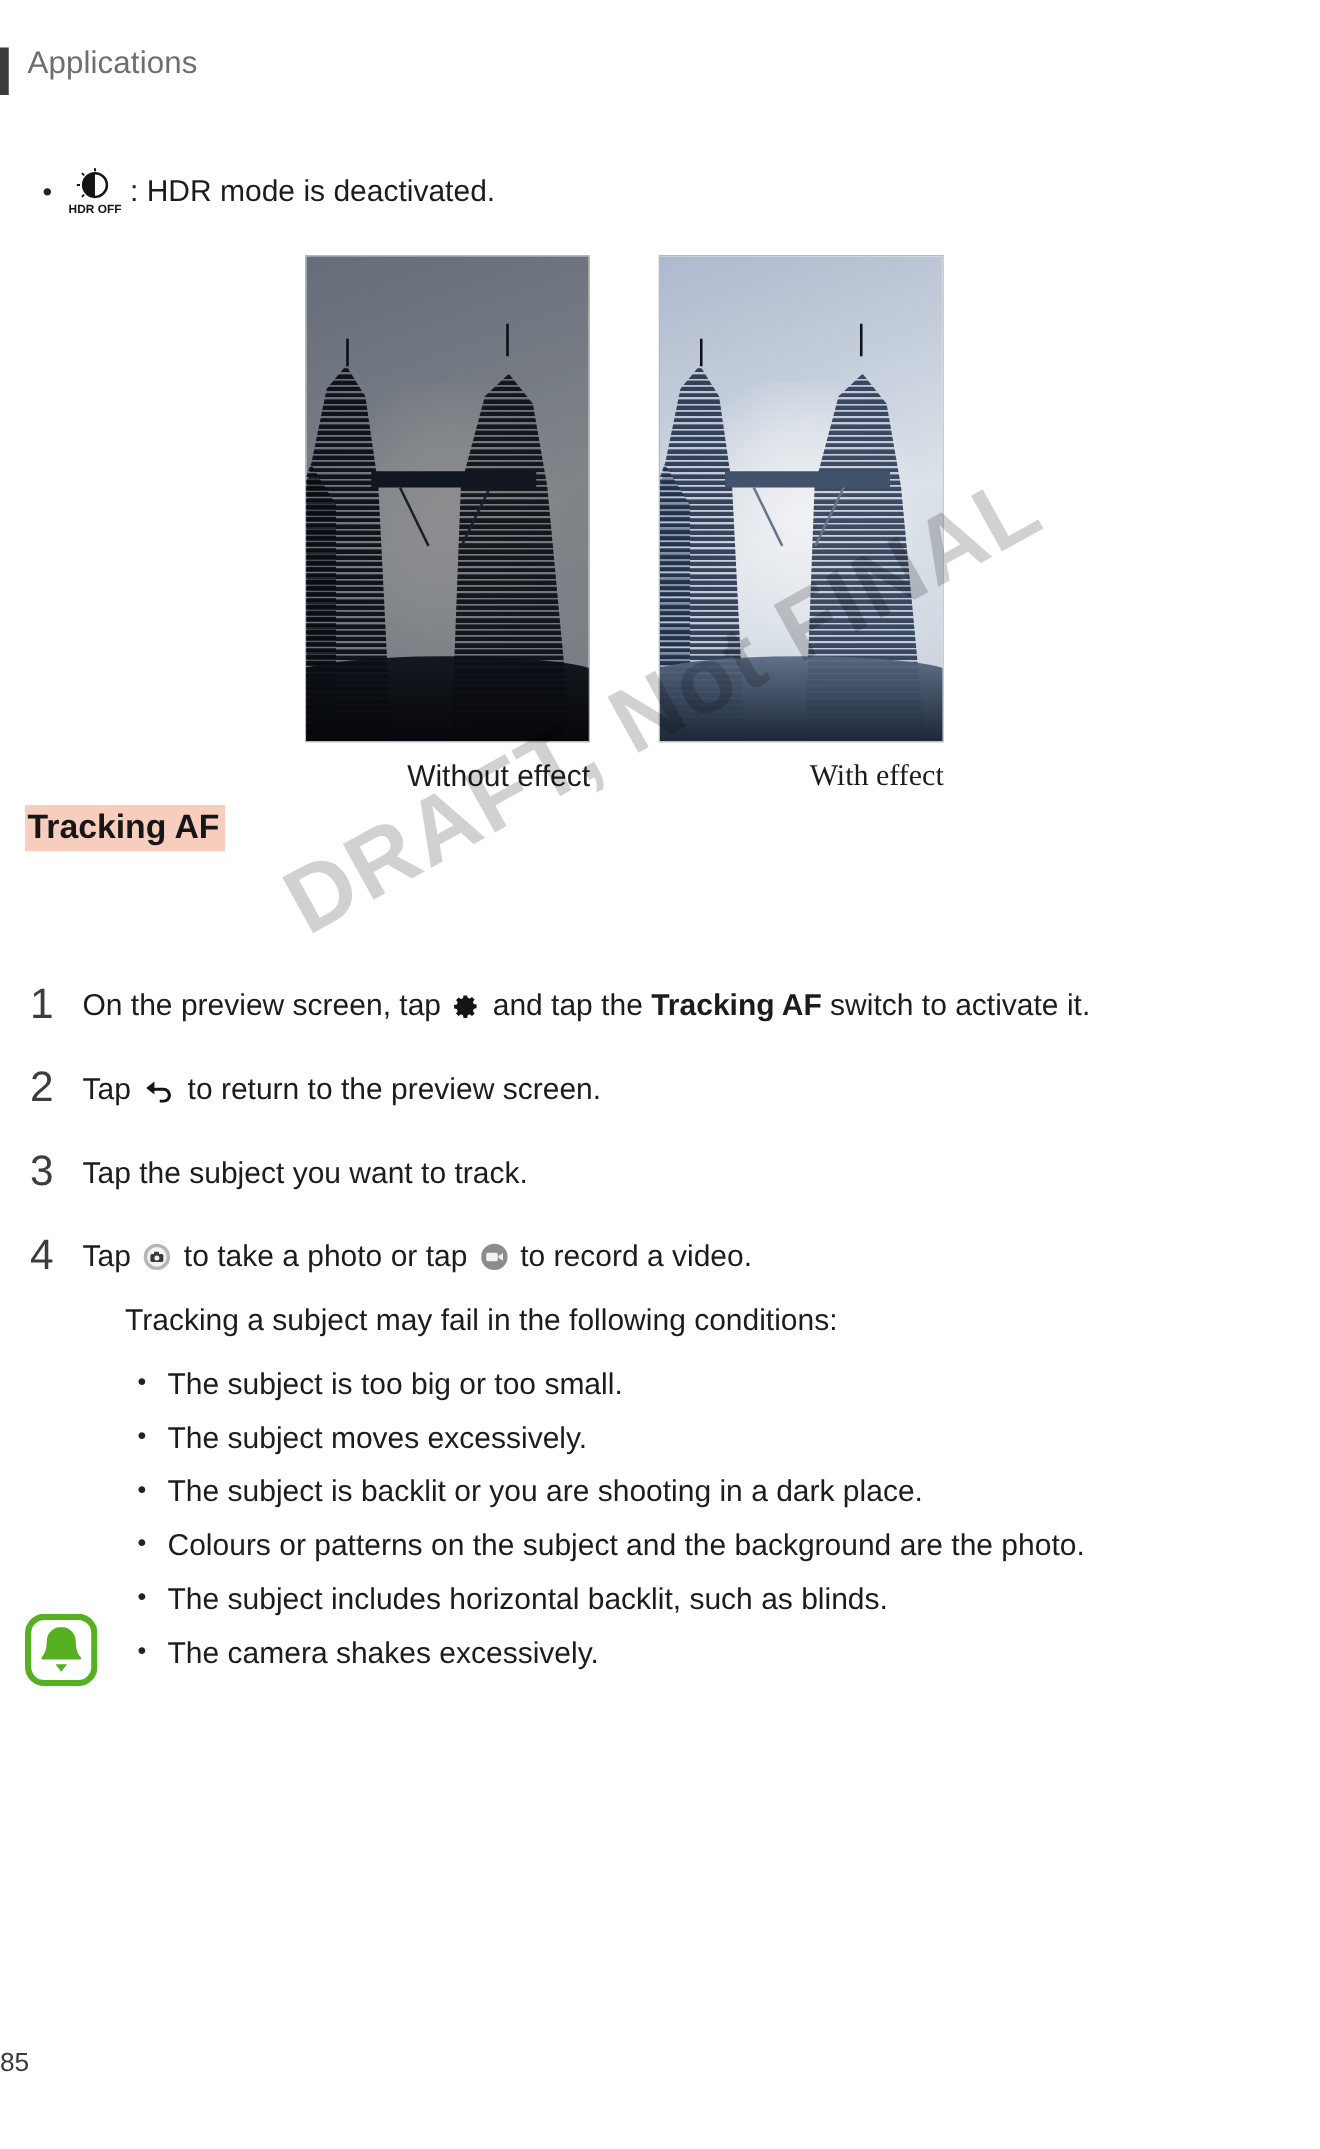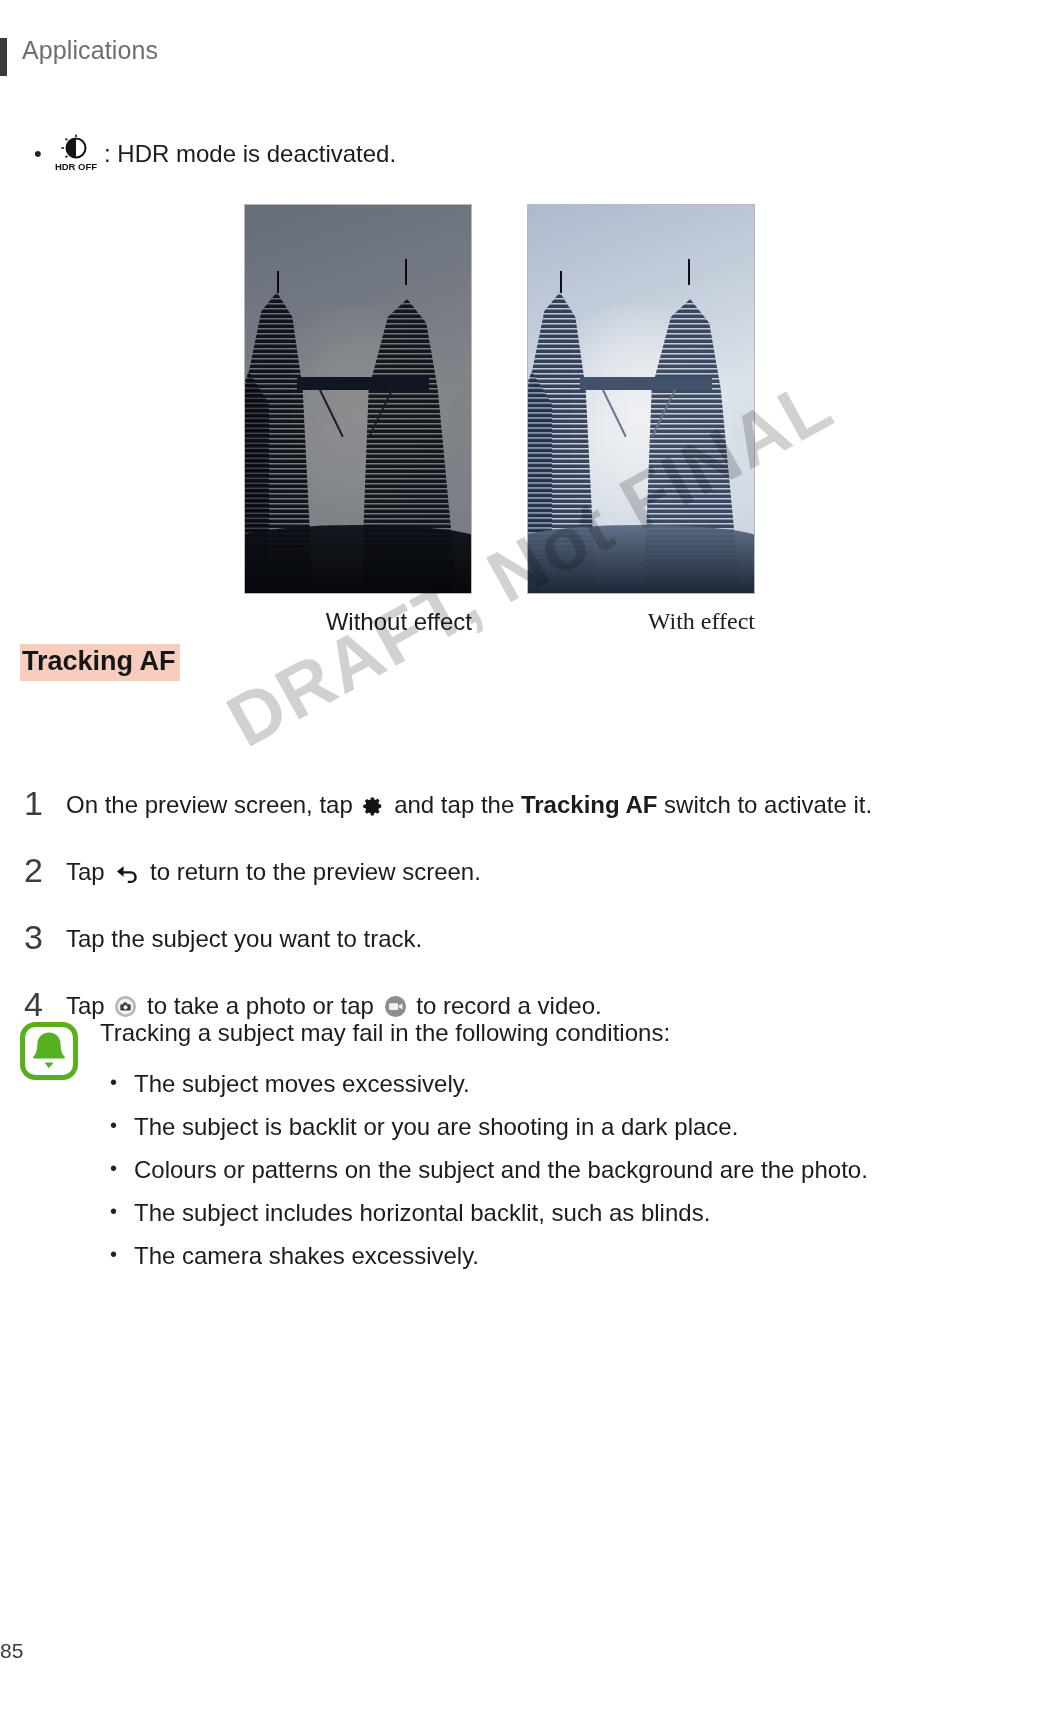--- a/index.html
+++ b/index.html
@@ -240,24 +240,24 @@
     display: inline-block;
     vertical-align: -4px;
     margin: 0 3px;
     position: relative;
   }
 
   
   .note {
     position: absolute;
     left: 20px;
-    top: 1016px;
+    top: 1040px;
     width: 960px;
     display: flex;
-    align-items: flex-start;
+    align-items: flex-end;
   }
   .note-icon {
     width: 58px;
     height: 58px;
     flex: 0 0 58px;
     margin-top: 6px;
     position: relative;
   }
   .note-body {
     margin-left: 22px;
@@ -468,20 +468,21 @@
     <div class="note-icon">
       <svg width="58" height="58" viewBox="0 0 58 58" xmlns="http://www.w3.org/2000/svg">
         <rect x="2.5" y="2.5" width="53" height="53" rx="13" ry="13" fill="#ffffff" stroke="#57b01f" stroke-width="5"></rect>
         <path fill="#57b01f" d="M29 10.5c-6.6 0-11.6 5-11.6 11.4 0 8-2.6 11.2-4.1 12.9-.6.7-.1 1.8.8 1.8h29.8c.9 0 1.4-1.1.8-1.8-1.5-1.7-4.1-4.9-4.1-12.9 0-6.4-5-11.4-11.6-11.4z"></path>
         <path fill="#57b01f" d="M24.4 40.4h9.2L29 46.3l-4.6-5.9z"></path>
       </svg>
     </div>
     <div class="note-body">
       <div class="note-title">Tracking a subject may fail in the following conditions:</div>
       <ul class="note-list">
+        <li>The subject is too big or too small.</li>
         <li>The subject moves excessively.</li>
         <li>The subject is backlit or you are shooting in a dark place.</li>
         <li>Colours or patterns on the subject and the background are the photo.</li>
         <li>The subject includes horizontal backlit, such as blinds.</li>
         <li>The camera shakes excessively.</li>
       </ul>
     </div>
   </div>
 
   <div class="watermark">DRAFT, Not FINAL</div>

